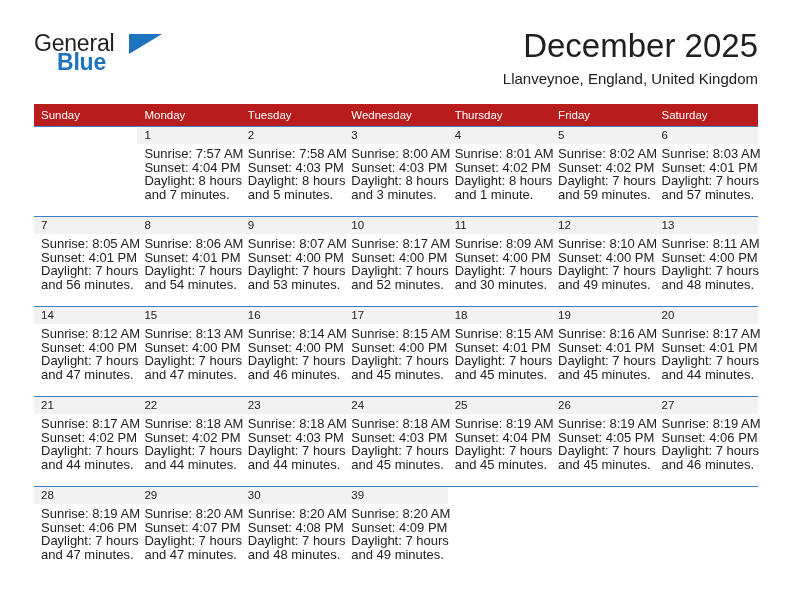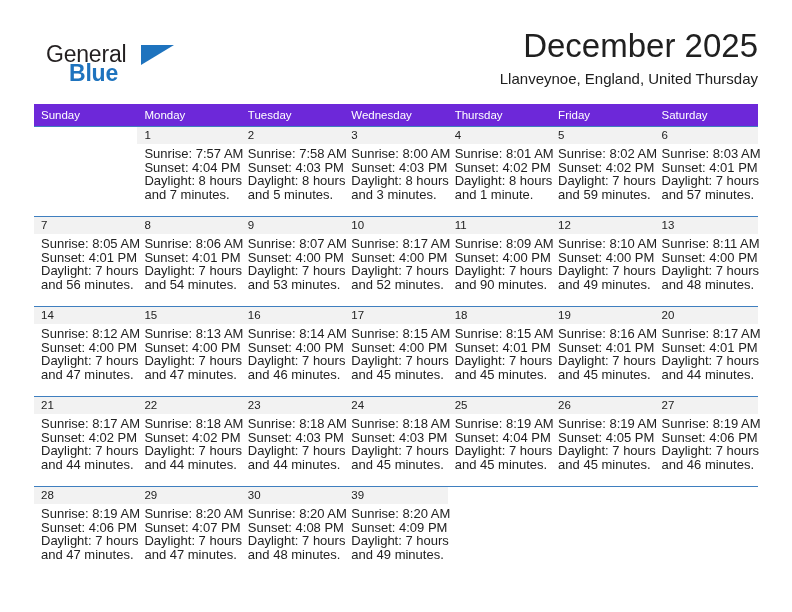--- a/index.html
+++ b/index.html
@@ -26,24 +26,23 @@
   .header {
     position: absolute;
     left: 34px;
     top: 28px;
     right: 34px;
     height: 72px;
   }
   .logo {
     position: absolute;
     left: 0;
-    top: 13px;
+    top: 2px;
     width: 230px;
     height: 56px;
-    margin-left: 12px;
   }
   .logo-general {
     position: absolute;
     left: 0;
     top: 0;
     font-size: 23px;
     letter-spacing: -0.2px;
     color: #231f20;
     font-family: "Liberation Sans", sans-serif;
   }
@@ -92,21 +91,21 @@
     position: absolute;
     left: 34px;
     top: 104px;
     width: 724px;
     border-collapse: collapse;
     table-layout: fixed;
   }
   .calendar col { width: 103.43px; }
 
   thead th {
-    background: #6d28d9;
+    background: #b91c1c;
     color: #ffffff;
     font-size: 11.5px;
     font-weight: normal;
     text-align: left;
     padding: 5px 0 5px 7px;
     height: 12px;
     vertical-align: middle;
   }
 
   tbody td {
@@ -151,21 +150,21 @@
   <div class="header">
 
     <div class="logo">
       <span class="logo-general">General</span>
       <span class="logo-triangle"></span>
       <span class="logo-blue">Blue</span>
     </div>
 
     <div class="title-block">
       <div class="cal-title">December 2025</div>
-      <div class="cal-subtitle">Llanveynoe, England, United Thursday</div>
+      <div class="cal-subtitle">Llanveynoe, England, United Kingdom</div>
     </div>
 
   </div>
 
   <table class="calendar">
     <colgroup>
       <col>
         <col>
         <col>
         <col>
@@ -309,21 +308,21 @@
               </div>
             </div>
           </td>
           <td>
             <div class="cell">
               <div class="daynum-strip">11</div>
               <div class="cell-body">
                 <div>Sunrise: 8:09 AM</div>
                 <div>Sunset: 4:00 PM</div>
                 <div>Daylight: 7 hours</div>
-                <div>and 90 minutes.</div>
+                <div>and 30 minutes.</div>
               </div>
             </div>
           </td>
           <td>
             <div class="cell">
               <div class="daynum-strip">12</div>
               <div class="cell-body">
                 <div>Sunrise: 8:10 AM</div>
                 <div>Sunset: 4:00 PM</div>
                 <div>Daylight: 7 hours</div>

